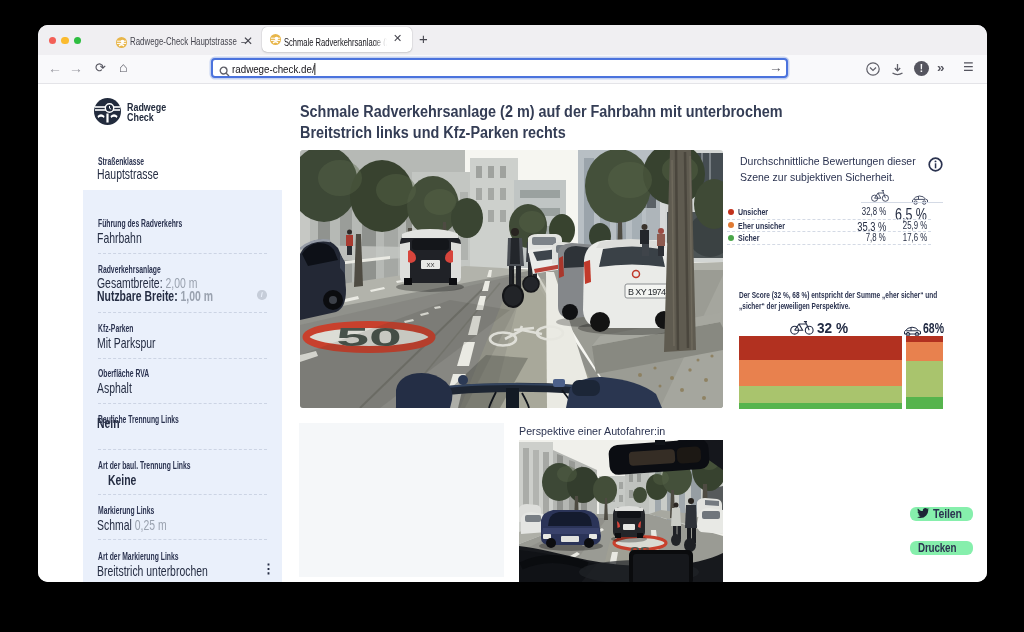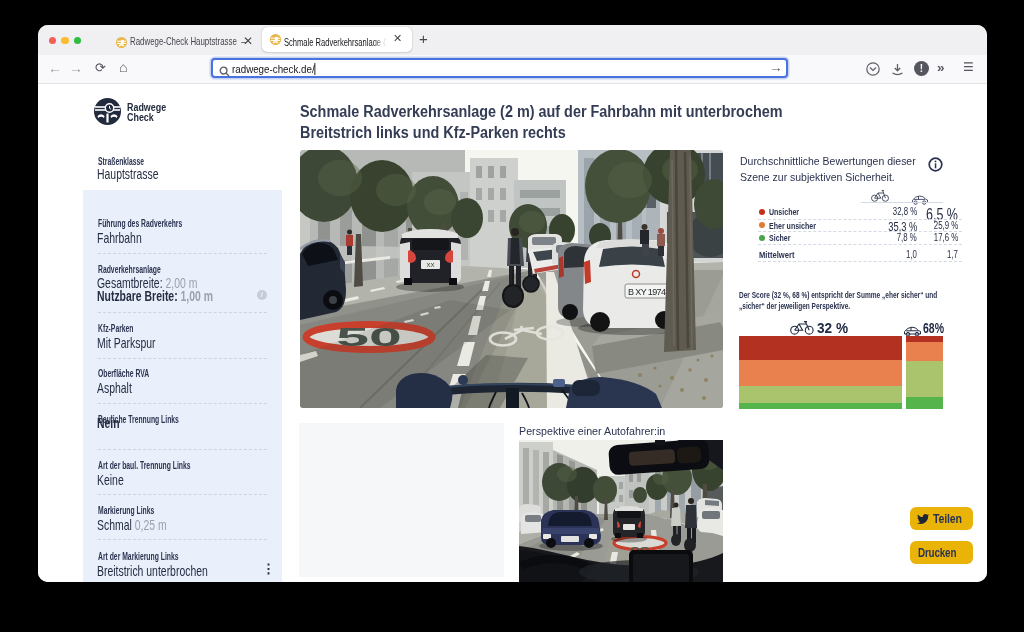--- a/index.html
+++ b/index.html
@@ -19,23 +19,23 @@
   #urlbar { position:absolute; left:173px; top:33px; width:577px; height:20px; background:#fff;
     border:2px solid #4b73dd; border-radius:4px; box-shadow:0 0 0 1.5px rgba(76,118,220,.30); }
   
   #content { position:absolute; left:0; top:60px; width:949px; height:497px; background:#fff; }
   #panel { position:absolute; left:45px; top:165px; width:199px; height:392px; background:#eaf0fb; }
   .lbl { font-size:10px; font-weight:bold; color:#2b3350; }
   .val { font-size:14.5px; color:#252d43; }
   .gray { color:#9aa2af; }
   .divider { position:absolute; left:15px; width:169px; border-top:1px dashed #ccd4e4; }
   .sx { display:inline-block; white-space:nowrap; transform-origin:0 0; }
-  .btn { position:absolute; left:872px; width:63px; height:23px; background:#eab308;
+  .btn { position:absolute; left:872px; width:63px; height:14px; background:#86efac;
     border-radius:6px; color:#2b3350; font-weight:bold; font-size:12px;
-    display:flex; align-items:center; justify-content:center; letter-spacing:-0.2px; }
+    display:flex; justify-content:center; letter-spacing:-0.2px; }
 </style>
 </head>
 <body>
 <div id="win">
 
   <div id="tabbar">
     <div class="tl" style="left:10.5px; background:#f35f57;"></div>
     <div class="tl" style="left:23px;  background:#fbbb2f;"></div>
     <div class="tl" style="left:35.5px;background:#2ebe41;"></div>
 
@@ -119,21 +119,21 @@
   <div class="abs lbl" style="left:60px; top:298px;"><span class="sx" style="transform:scaleX(.68);">Kfz-Parken</span></div>
   <div class="abs val" style="left:59px; top:310px;"><span class="sx" style="transform:scaleX(.72);">Mit Parkspur</span></div>
   <div class="divider" style="left:60px; top:333px; width:169px;"></div>
   <div class="abs lbl" style="left:60px; top:343px;"><span class="sx" style="transform:scaleX(.68);">Oberfläche RVA</span></div>
   <div class="abs val" style="left:59px; top:355px;"><span class="sx" style="transform:scaleX(.72);">Asphalt</span></div>
   <div class="divider" style="left:60px; top:378px; width:169px;"></div>
   <div class="abs lbl" style="left:60px; top:389px;"><span class="sx" style="transform:scaleX(.68);">Bauliche Trennung Links</span></div>
   <div class="abs val" style="left:59px; top:390px;font-weight:bold;"><span class="sx" style="transform:scaleX(.72);">Nein</span></div>
   <div class="divider" style="left:60px; top:424px; width:169px;"></div>
   <div class="abs lbl" style="left:60px; top:435px;"><span class="sx" style="transform:scaleX(.68);">Art der baul. Trennung Links</span></div>
-  <div class="abs val" style="left:59px; top:447px;"><span class="sx" style="transform:scaleX(.72);">Keine</span></div>
+  <div class="abs val" style="left:70px; top:447px;font-weight:bold;"><span class="sx" style="transform:scaleX(.72);">Keine</span></div>
   <div class="divider" style="left:60px; top:469px; width:169px;"></div>
   <div class="abs lbl" style="left:60px; top:480px;"><span class="sx" style="transform:scaleX(.68);">Markierung Links</span></div>
   <div class="abs val" style="left:59px; top:492px;"><span class="sx" style="transform:scaleX(.72);">Schmal <span class="gray">0,25 m</span></span></div>
   <div class="divider" style="left:60px; top:514px; width:169px;"></div>
   <div class="abs lbl" style="left:60px; top:526px;"><span class="sx" style="transform:scaleX(.68);">Art der Markierung Links</span></div>
   <div class="abs val" style="left:59px; top:538px;"><span class="sx" style="transform:scaleX(.72);">Breitstrich unterbrochen</span></div>
   <div class="abs" style="left:224px; top:536px; font-size:13px; font-weight:bold; color:#252d43; letter-spacing:0;">⋮</div>
 
   <div class="abs sx" style="left:262px; top:76px; font-size:16px; font-weight:600; color:#343d55; line-height:21px; transform:scaleX(.90);">Schmale Radverkehrsanlage (2 m) auf der Fahrbahn mit unterbrochem<br>Breitstrich links und Kfz-Parken rechts</div>
 
@@ -404,43 +404,38 @@
   <span class="abs" style="left:873px; top:166px;">
     <svg width="18" height="10" viewBox="0 0 18 10" fill="none" stroke="#39415a" stroke-width="0.9">
       <path d="M1.5 7.5 L1.5 5.2 Q4.5 1 8.5 1 Q13 1 14.5 4.2 L16.5 5 L16.5 7.5 Z"></path>
       <circle cx="4.6" cy="7.6" r="1.7"></circle>
         <circle cx="13.2" cy="7.6" r="1.7"></circle>
       <path d="M7.5 1.2 L7.5 4.4 M3 4.4 L14 4.4"></path>
     </svg>
   </span>
   <div class="abs" style="left:823px; top:177px; width:82px; border-top:1px solid #d4dae5;"></div>
 
-  <div class="abs" style="left:720px; top:181px; width:204px; font-size:9.5px;">
+  <div class="abs" style="left:689px; top:181px; width:204px; font-size:9.5px;">
     <div style="position:relative; height:12.7px;">
       <span style="position:absolute; left:1px; top:2.5px; width:6px; height:6px; border-radius:50%; background:#c2311c;"></span>
       <span style="position:absolute; left:11px; font-weight:bold; color:#2b3350;"><span class="sx" style="transform:scaleX(.74);">Unsicher</span></span>
       <span style="position:absolute; right:45px; color:#252d43; font-size:10px;"><span class="sx" style="transform:scaleX(.78); transform-origin:100% 0;">32,8&nbsp;%</span></span>
       <span style="position:absolute; right:4px; color:#252d43; font-size:16px;"><span class="sx" style="transform:scaleX(.78); transform-origin:100% 0;">6,5&nbsp;%</span></span>
     </div>
     <div style="border-top:1px dashed #d4dae5; position:relative; height:12.7px;">
       <span style="position:absolute; left:1px; top:2.5px; width:6px; height:6px; border-radius:50%; background:#e07b34;"></span>
       <span style="position:absolute; left:11px; font-weight:bold; color:#2b3350;"><span class="sx" style="transform:scaleX(.74);">Eher unsicher</span></span>
       <span style="position:absolute; right:45px; color:#252d43; font-size:12px;"><span class="sx" style="transform:scaleX(.78); transform-origin:100% 0;">35,3&nbsp;%</span></span>
       <span style="position:absolute; right:4px; color:#252d43; font-size:10px;"><span class="sx" style="transform:scaleX(.78); transform-origin:100% 0;">25,9&nbsp;%</span></span>
     </div>
     <div style="border-top:1px dashed #d4dae5; position:relative; height:12.5px;">
       <span style="position:absolute; left:1px; top:2.5px; width:6px; height:6px; border-radius:50%; background:#4aa64a;"></span>
       <span style="position:absolute; left:11px; font-weight:bold; color:#2b3350;"><span class="sx" style="transform:scaleX(.74);">Sicher</span></span>
       <span style="position:absolute; right:45px; color:#252d43; font-size:10px;"><span class="sx" style="transform:scaleX(.78); transform-origin:100% 0;">7,8&nbsp;%</span></span>
       <span style="position:absolute; right:4px; color:#252d43; font-size:10px;text-align:center;"><span class="sx" style="transform:scaleX(.78); transform-origin:100% 0;">17,6&nbsp;%</span></span>
-    </div>
-    <div style="border-top:1px dashed #d4dae5; position:relative; height:17.5px;">
-      <span style="position:absolute; left:1px; top:4.5px; font-weight:bold; color:#2b3350;"><span class="sx" style="transform:scaleX(.80);">Mittelwert</span></span>
-      <span style="position:absolute; right:45px; top:4.5px; color:#252d43; font-size:10px;"><span class="sx" style="transform:scaleX(.78); transform-origin:100% 0;">1,0</span></span>
-      <span style="position:absolute; right:4px; top:4.5px; color:#252d43; font-size:10px;"><span class="sx" style="transform:scaleX(.78); transform-origin:100% 0;">1,7</span></span>
     </div>
     <div style="border-top:1px dashed #d4dae5;"></div>
   </div>
 
   <div class="abs sx" style="left:701px; top:265px; font-size:8.6px; font-weight:bold; color:#2b3350; line-height:11px; transform:scaleX(.76);">Der Score (32&nbsp;%, 68&nbsp;%) entspricht der Summe „eher sicher“ und<br>„sicher“ der jeweiligen Perspektive.</div>
 
   <span class="abs" style="left:752px; top:295px;">
     <svg width="24" height="15" viewBox="0 0 24 15" fill="none" stroke="#222b44" stroke-width="1.1">
       <circle cx="4.6" cy="10.2" r="3.9"></circle>
         <circle cx="19.2" cy="10.2" r="3.9"></circle>

